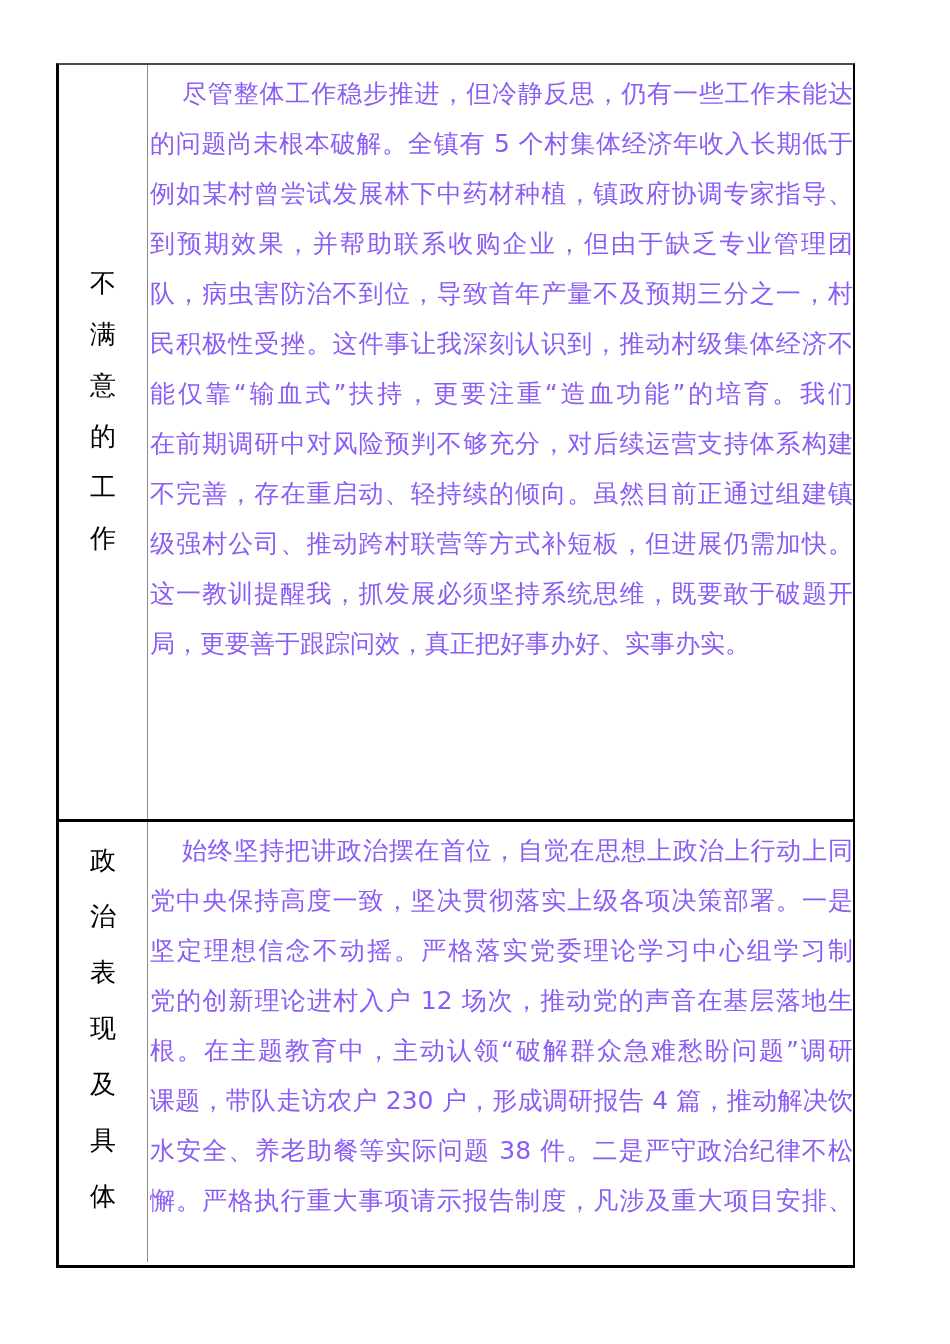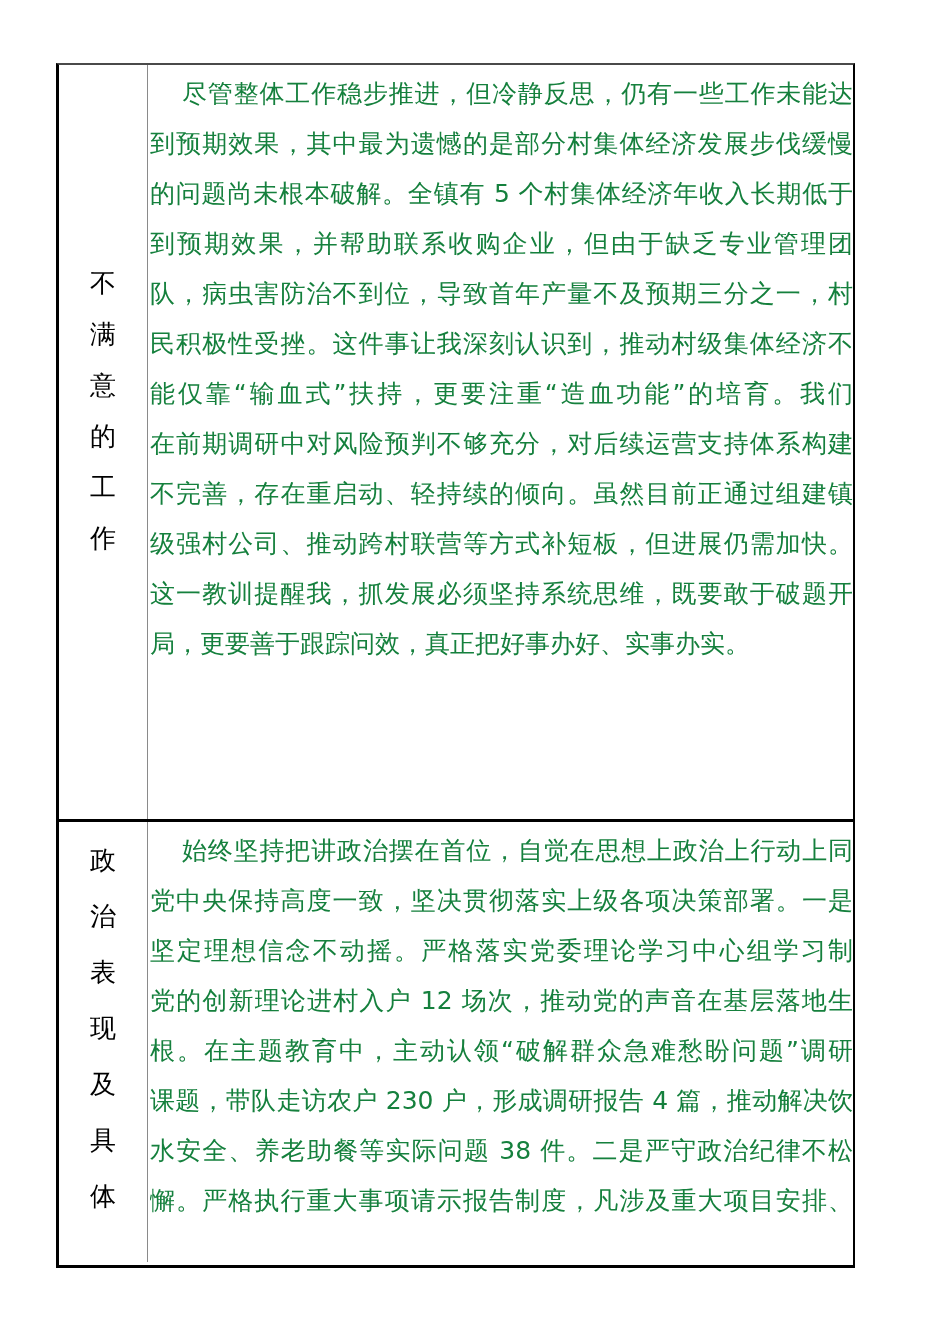--- a/index.html
+++ b/index.html
@@ -49,21 +49,21 @@
   .ccell {
     flex: 1 1 auto;
     padding: 4px 0 0 2px;
     overflow: hidden;
   }
   .tline {
     display: block;
     height: 50px;
     line-height: 50px;
     font-size: 25px;
-    color: #15803d;
+    color: #8b5cf6;
     text-align: justify;
     text-align-last: justify;
     text-justify: inter-character;
     overflow: hidden;
     white-space: nowrap;
   }
   .tline.first { text-indent: 32px; }
   .tline.last { text-align-last: left; }
 </style>
 </head>
@@ -76,22 +76,22 @@
       <div class="hcell">
         <span class="hchar">不</span>
         <span class="hchar">满</span>
         <span class="hchar">意</span>
         <span class="hchar">的</span>
         <span class="hchar">工</span>
         <span class="hchar">作</span>
       </div>
       <div class="ccell">
         <span class="tline first">尽管整体工作稳步推进，但冷静反思，仍有一些工作未能达</span>
-        <span class="tline">到预期效果，其中最为遗憾的是部分村集体经济发展步伐缓慢</span>
         <span class="tline">的问题尚未根本破解。全镇有 5 个村集体经济年收入长期低于</span>
+        <span class="tline">例如某村曾尝试发展林下中药材种植，镇政府协调专家指导、</span>
         <span class="tline">到预期效果，并帮助联系收购企业，但由于缺乏专业管理团</span>
         <span class="tline">队，病虫害防治不到位，导致首年产量不及预期三分之一，村</span>
         <span class="tline">民积极性受挫。这件事让我深刻认识到，推动村级集体经济不</span>
         <span class="tline">能仅靠“输血式”扶持，更要注重“造血功能”的培育。我们</span>
         <span class="tline">在前期调研中对风险预判不够充分，对后续运营支持体系构建</span>
         <span class="tline">不完善，存在重启动、轻持续的倾向。虽然目前正通过组建镇</span>
         <span class="tline">级强村公司、推动跨村联营等方式补短板，但进展仍需加快。</span>
         <span class="tline">这一教训提醒我，抓发展必须坚持系统思维，既要敢于破题开</span>
         <span class="tline last">局，更要善于跟踪问效，真正把好事办好、实事办实。</span>
       </div>

